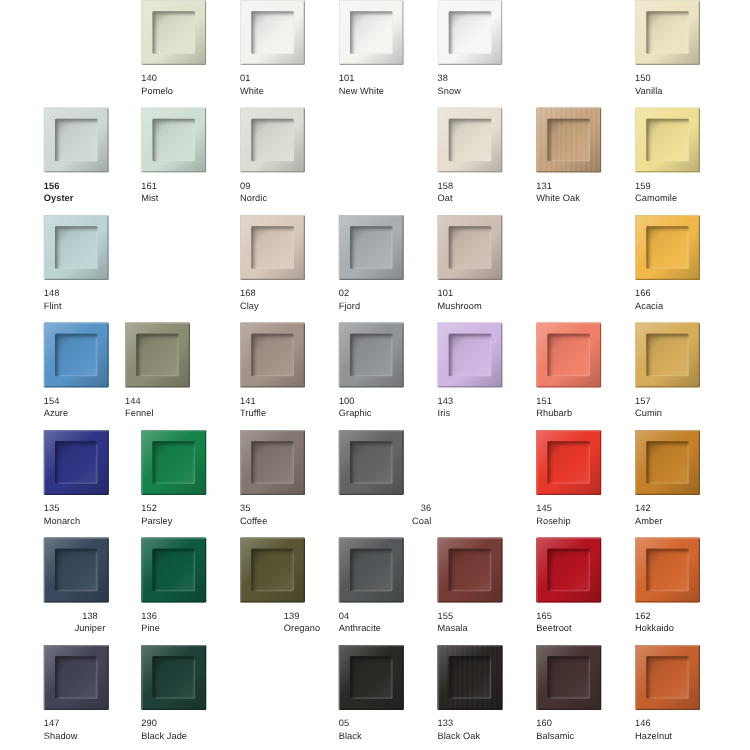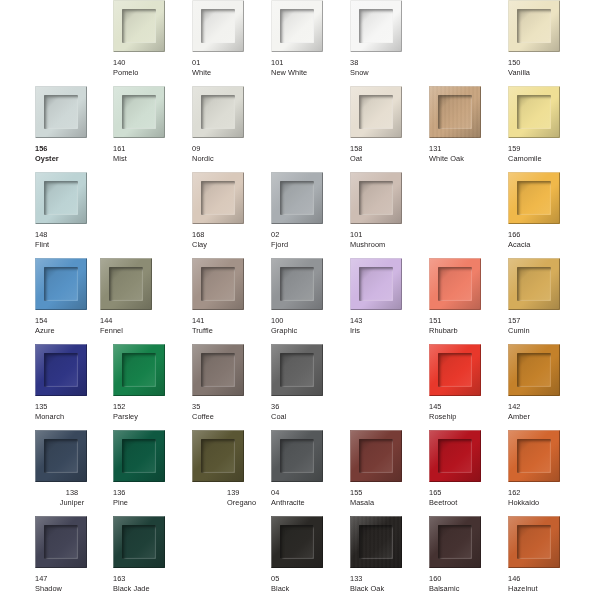--- a/index.html
+++ b/index.html
@@ -521,21 +521,21 @@
           <div class="bevel-inner" style="background: linear-gradient(135deg, rgb(92, 83, 78) 0%, rgb(123, 111, 105) 26%, rgb(131, 118, 112) 62%, rgb(141, 129, 123) 100%);"></div>
           <div class="inner-shadow" style="box-shadow: rgb(72, 65, 62) 2px 2px 3px inset, rgb(158, 148, 143) -1px -1px 1px inset;"></div>
           <div class="grain"></div>
         </div>
       </div>
       <div class="swatch-label" style="color: rgb(35, 31, 32);">
         <span class="swatch-code">35</span>
         <span class="swatch-name">Coffee</span>
       </div>
     </div>
-    <div class="swatch-cell" style="left: 271px; top: 344px;">
+    <div class="swatch-cell" style="left: 271px; top: 344px; text-align: right;">
       <div class="swatch-wrap">
         <div class="swatch-shadow"></div>
         <div class="swatch-frame" style="background: rgb(100, 100, 100);">
           <div class="bevel-outer" style="background: linear-gradient(135deg, rgb(140, 140, 140) 0%, rgb(100, 100, 100) 42%, rgb(100, 100, 100) 58%, rgb(78, 78, 78) 100%); box-shadow: rgb(153, 153, 153) 1px 1px 0px inset, rgb(70, 70, 70) -1px -1px 0px inset;"></div>
           <div class="bevel-inner" style="background: linear-gradient(135deg, rgb(70, 70, 70) 0%, rgb(94, 94, 94) 26%, rgb(100, 100, 100) 62%, rgb(112, 112, 112) 100%);"></div>
           <div class="inner-shadow" style="box-shadow: rgb(55, 55, 55) 2px 2px 3px inset, rgb(134, 134, 134) -1px -1px 1px inset;"></div>
           <div class="grain"></div>
         </div>
       </div>
       <div class="swatch-label" style="color: rgb(35, 31, 32);">
@@ -698,21 +698,21 @@
       <div class="swatch-wrap">
         <div class="swatch-shadow"></div>
         <div class="swatch-frame" style="background: rgb(31, 64, 56);">
           <div class="bevel-outer" style="background: linear-gradient(135deg, rgb(89, 114, 108) 0%, rgb(31, 64, 56) 42%, rgb(31, 64, 56) 58%, rgb(24, 50, 44) 100%); box-shadow: rgb(107, 129, 124) 1px 1px 0px inset, rgb(22, 45, 39) -1px -1px 0px inset;"></div>
           <div class="bevel-inner" style="background: linear-gradient(135deg, rgb(22, 45, 39) 0%, rgb(29, 60, 53) 26%, rgb(31, 64, 56) 62%, rgb(49, 79, 72) 100%);"></div>
           <div class="inner-shadow" style="box-shadow: rgb(17, 35, 31) 2px 2px 3px inset, rgb(80, 106, 100) -1px -1px 1px inset;"></div>
           <div class="grain"></div>
         </div>
       </div>
       <div class="swatch-label" style="color: rgb(35, 31, 32);">
-        <span class="swatch-code">163</span>
+        <span class="swatch-code">290</span>
         <span class="swatch-name">Black Jade</span>
       </div>
     </div>
     <div class="swatch-cell empty" style="left: 192px; top: 516px;"></div>
     <div class="swatch-cell" style="left: 271px; top: 516px;">
       <div class="swatch-wrap">
         <div class="swatch-shadow"></div>
         <div class="swatch-frame" style="background: rgb(43, 41, 38);">
           <div class="bevel-outer" style="background: linear-gradient(135deg, rgb(98, 97, 94) 0%, rgb(43, 41, 38) 42%, rgb(43, 41, 38) 58%, rgb(34, 32, 30) 100%); box-shadow: rgb(115, 114, 112) 1px 1px 0px inset, rgb(30, 29, 27) -1px -1px 0px inset;"></div>
           <div class="bevel-inner" style="background: linear-gradient(135deg, rgb(30, 29, 27) 0%, rgb(40, 39, 36) 26%, rgb(43, 41, 38) 62%, rgb(60, 58, 55) 100%);"></div>

